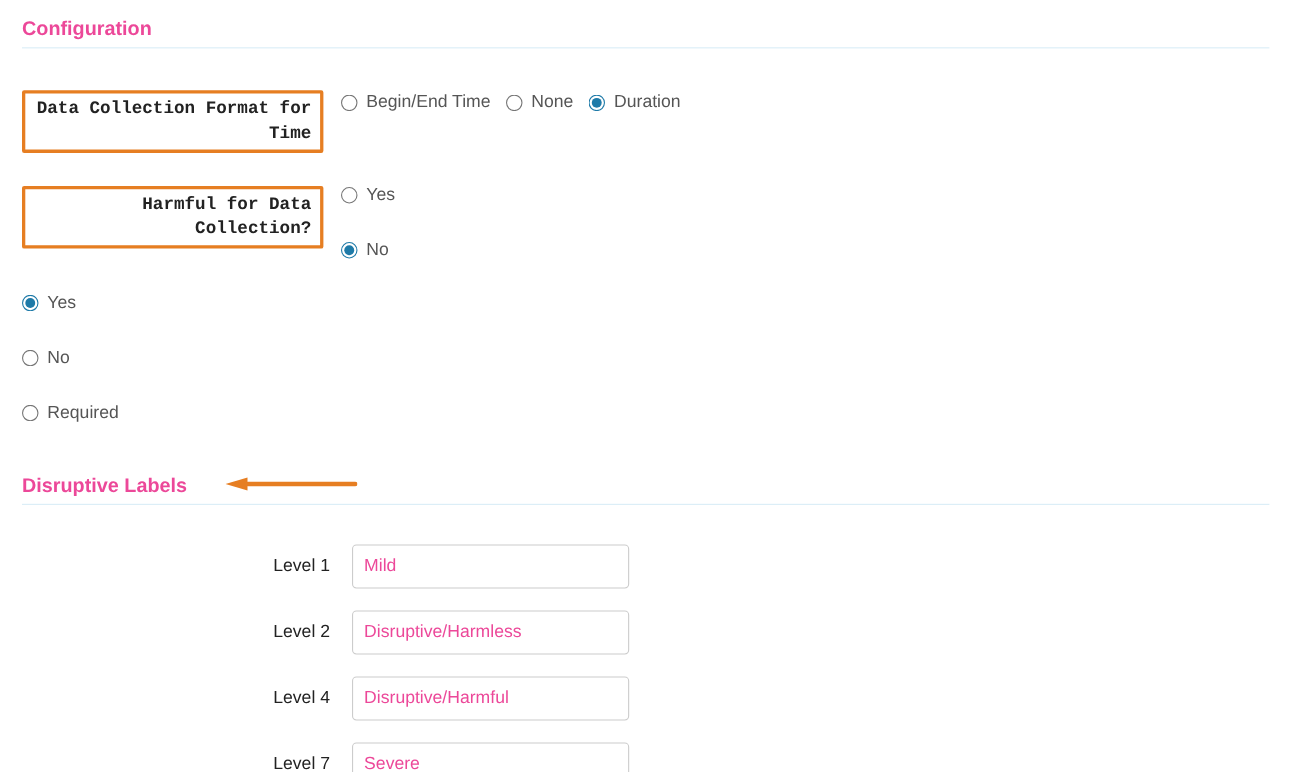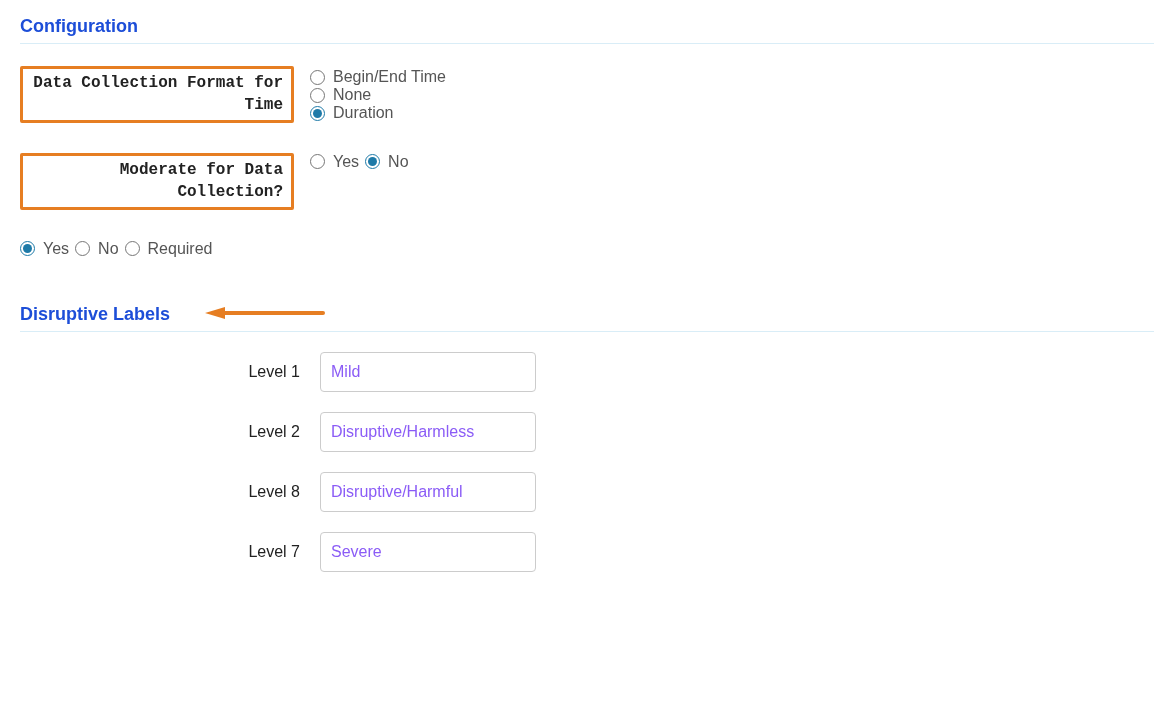--- a/index.html
+++ b/index.html
@@ -5,26 +5,26 @@
     * { box-sizing: border-box; margin: 0; padding: 0; }
     body {
       font-family: "Helvetica Neue", Helvetica, Arial, sans-serif;
       font-size: 16px;
       color: #333;
       background: #fff;
       padding: 10px 20px 30px 20px;
       width: 1174px;
     }
     .section-title {
-      color: #1d4ed8;
+      color: #ec4899;
       font-size: 18px;
       font-weight: 700;
       padding: 6px 0;
       border-bottom: 1px solid #d9edf7;
-      margin-bottom: 20px;
+      margin-bottom: 36px;
     }
     .form-row {
       display: flex;
       align-items: flex-start;
       margin-bottom: 28px;
     }
     .label-col {
       width: 290px;
       display: flex;
       justify-content: flex-end;
@@ -40,27 +40,28 @@
     }
     .highlighted {
       border: 3px solid #e67e22;
       padding: 3px 8px;
       border-radius: 2px;
       font-family: Liberation Mono, monospace;
     }
     .control-col {
       flex: 1;
       display: flex;
+      flex-direction: row;
+      gap: 14px;
+      padding-top: 4px;
+    }
+    .control-col.inline {
       flex-direction: column;
-      padding-top: 4px;
-    }
-    .control-col.inline {
-      flex-direction: row;
-      gap: 6px;
-      align-items: flex-end;
+      gap: 32px;
+      align-items: flex-start;
       padding-top: 2px;
     }
     .radio-opt {
       display: flex;
       align-items: center;
       gap: 8px;
       color: #555;
       font-size: 16px;
     }
     input[type="radio"] {
@@ -86,27 +87,27 @@
       display: flex;
       justify-content: flex-end;
       padding-right: 20px;
       align-items: center;
     }
     .level-label {
       font-weight: 400;
       color: #222;
     }
     .level-input {
-      width: 216px;
+      width: 252px;
       height: 40px;
       border: 1px solid #ccc;
       border-radius: 4px;
       padding: 0 10px;
       font-size: 16px;
-      color: #8b5cf6;
+      color: #ec4899;
     }
     .level-row {
       display: flex;
       align-items: center;
       margin-bottom: 20px;
     }
   </style>
 </head>
 <body>
 
@@ -127,21 +128,21 @@
     </label>
     <label class="radio-opt">
       <input type="radio" name="fmt" checked="" style="">
       <span>Duration</span>
     </label>
   </div>
 </div>
 
 <div class="form-row">
   <div class="label-col">
-    <span class="label-box highlighted">Moderate for Data Collection?</span>
+    <span class="label-box highlighted">Harmful for Data Collection?</span>
   </div>
   <div class="control-col inline">
     <label class="radio-opt">
       <input type="radio" name="req" style="">
       <span>Yes</span>
     </label>
     <label class="radio-opt">
       <input type="radio" name="req" checked="" style="">
       <span>No</span>
     </label>
@@ -180,21 +181,21 @@
         <input type="text" class="level-input" value="Mild" style="">
       </div>
       <div class="level-row">
         <div class="level-label-col">
           <span class="level-label">Level 2</span>
         </div>
         <input type="text" class="level-input" value="Disruptive/Harmless" style="">
       </div>
       <div class="level-row">
         <div class="level-label-col">
-          <span class="level-label">Level 8</span>
+          <span class="level-label">Level 4</span>
         </div>
         <input type="text" class="level-input" value="Disruptive/Harmful" style="">
       </div>
       <div class="level-row">
         <div class="level-label-col">
           <span class="level-label">Level 7</span>
         </div>
         <input type="text" class="level-input" value="Severe" style="">
       </div>
     </div>

